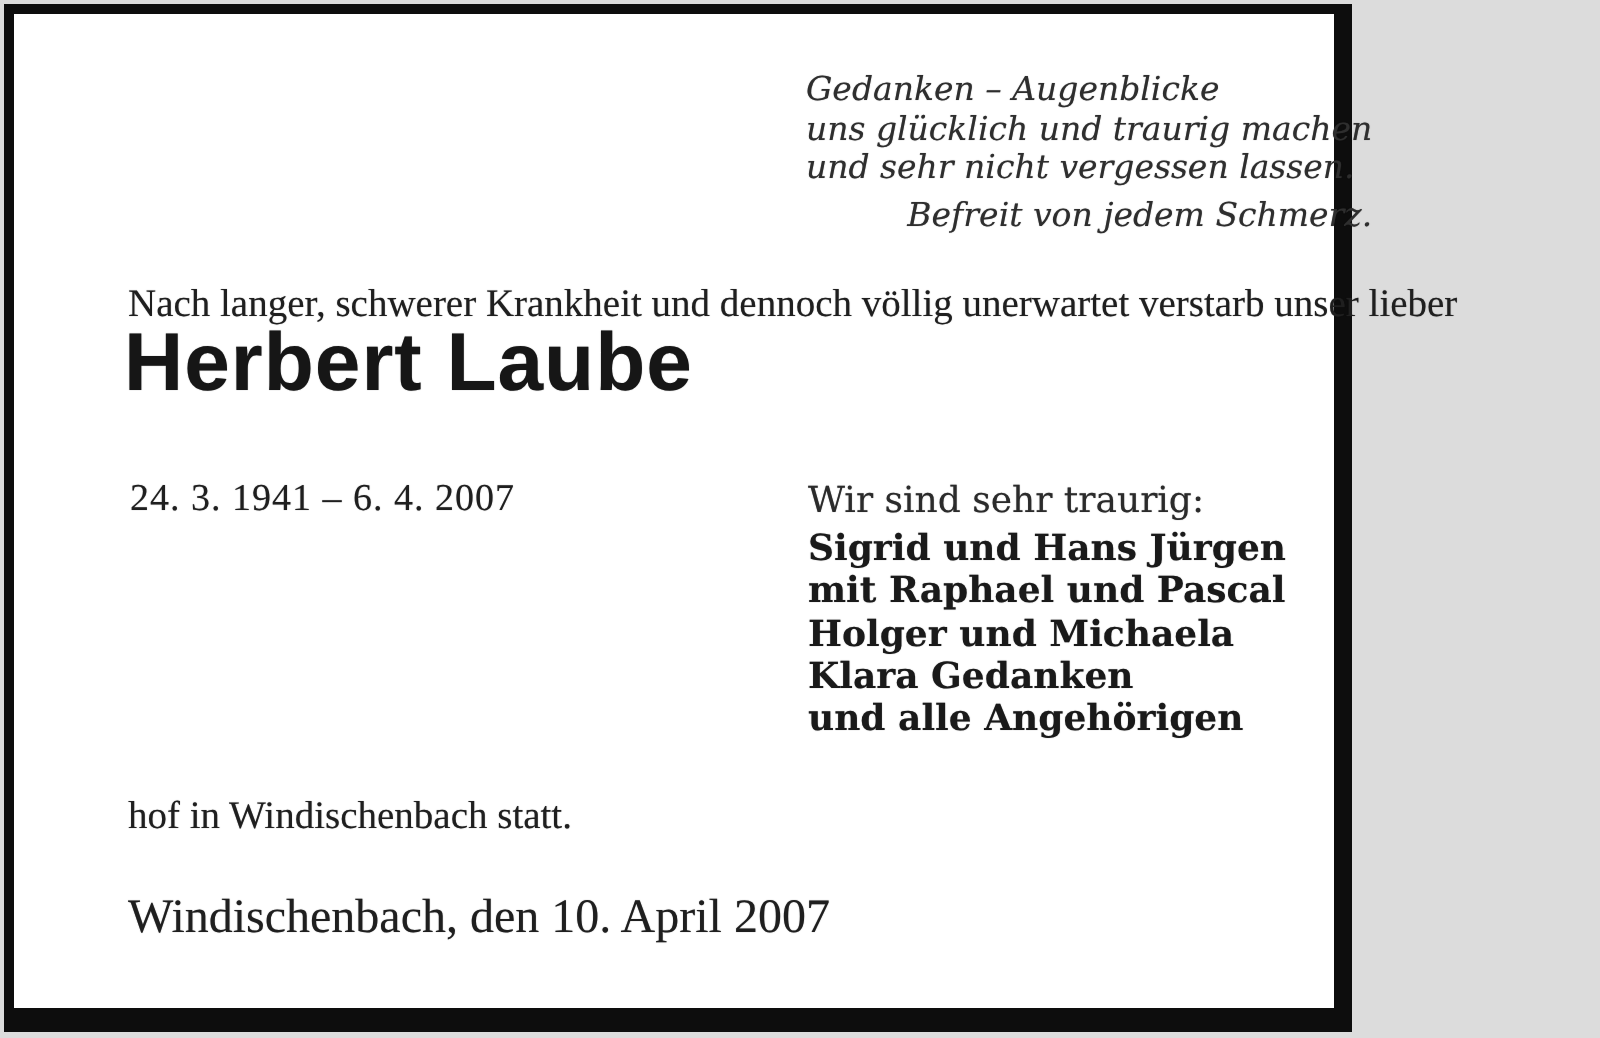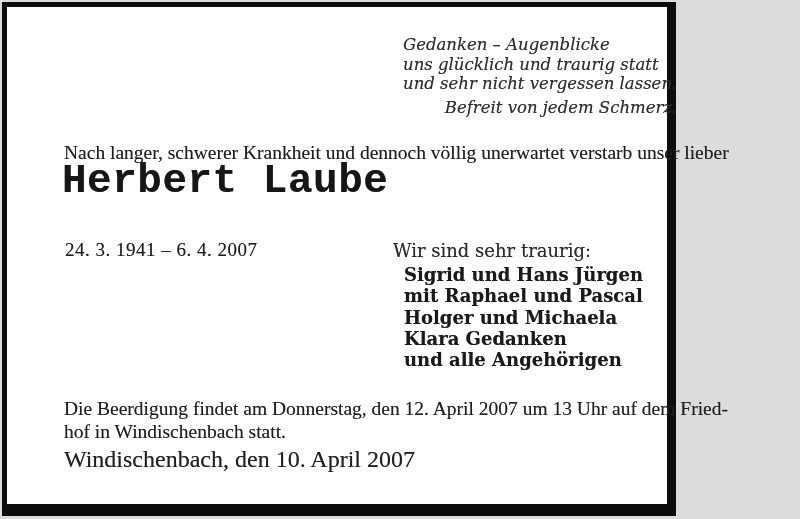--- a/index.html
+++ b/index.html
@@ -48,35 +48,35 @@
     text-align: right;
   }
   .intro-line {
     left: 64px;
     top: 142px;
     font-size: 19.5px;
   }
   .deceased-name {
     left: 62px;
     top: 158px;
-    font-family: Liberation Mono, monospace;
+    font-family: Liberation Sans, sans-serif;
     font-weight: bold;
     font-size: 41px;
     letter-spacing: 0.5px;
     color: #161616;
   }
   .life-dates {
     left: 65px;
     top: 213px;
     font-size: 19px;
     letter-spacing: 0.5px;
     margin-top: 26px;
   }
   .mourning-lead {
-    left: 393px;
+    left: 404px;
     top: 240px;
     font-family: "DejaVu Serif", serif;
     font-size: 18px;
     color: #2b2b2b;
   }
   .mourners {
     left: 404px;
     top: 264px;
     font-family: "DejaVu Serif", serif;
     font-weight: bold;
@@ -98,21 +98,21 @@
 </style>
 </head>
 <body>
 
 <div class="page">
 
   <div class="frame"></div>
 
   <div class="txt poem">
     <div>Gedanken – Augenblicke</div>
-    <div>uns glücklich und traurig statt</div>
+    <div>uns glücklich und traurig machen</div>
     <div>und sehr nicht vergessen lassen.</div>
     <div class="closing-line">Befreit von jedem Schmerz.</div>
   </div>
 
   <div class="txt intro-line">Nach langer, schwerer Krankheit und dennoch völlig unerwartet verstarb unser lieber</div>
 
   <div class="txt deceased-name">Herbert Laube</div>
 
   <div class="txt life-dates">24. 3. 1941 – 6. 4. 2007</div>
 
@@ -120,19 +120,18 @@
 
   <div class="txt mourners">
     <div>Sigrid und Hans Jürgen</div>
     <div>mit Raphael und Pascal</div>
     <div>Holger und Michaela</div>
     <div>Klara Gedanken</div>
     <div>und alle Angehörigen</div>
   </div>
 
   <div class="txt funeral-info">
-    <div>Die Beerdigung findet am Donnerstag, den 12. April 2007 um 13 Uhr auf dem Fried-</div>
     <div>hof in Windischenbach statt.</div>
   </div>
 
   <div class="txt dateline">Windischenbach, den 10. April 2007</div>
 
 </div>
 
 </body></html>

